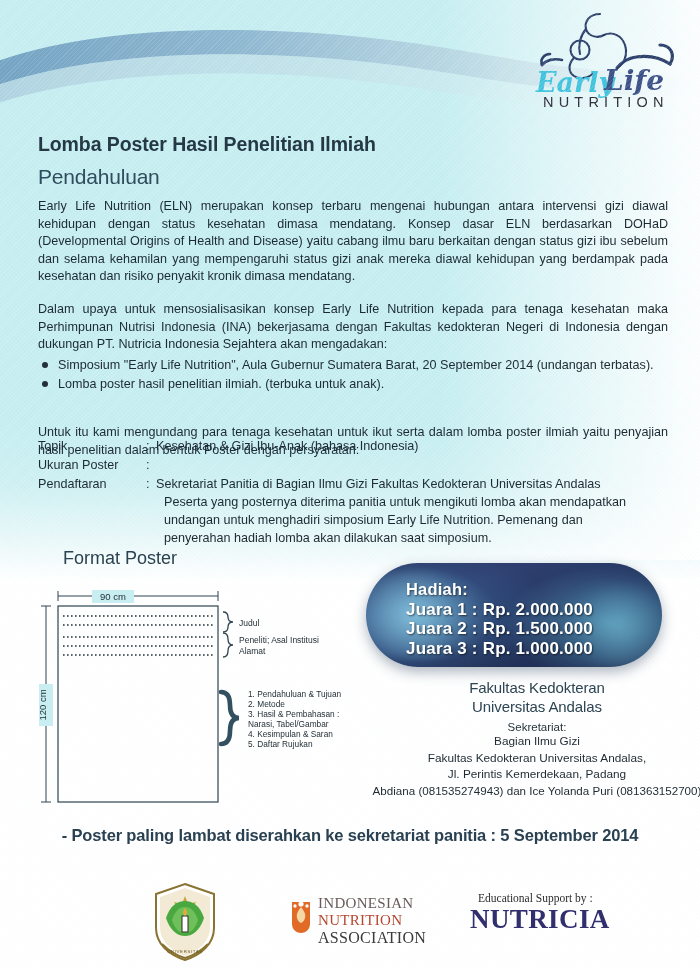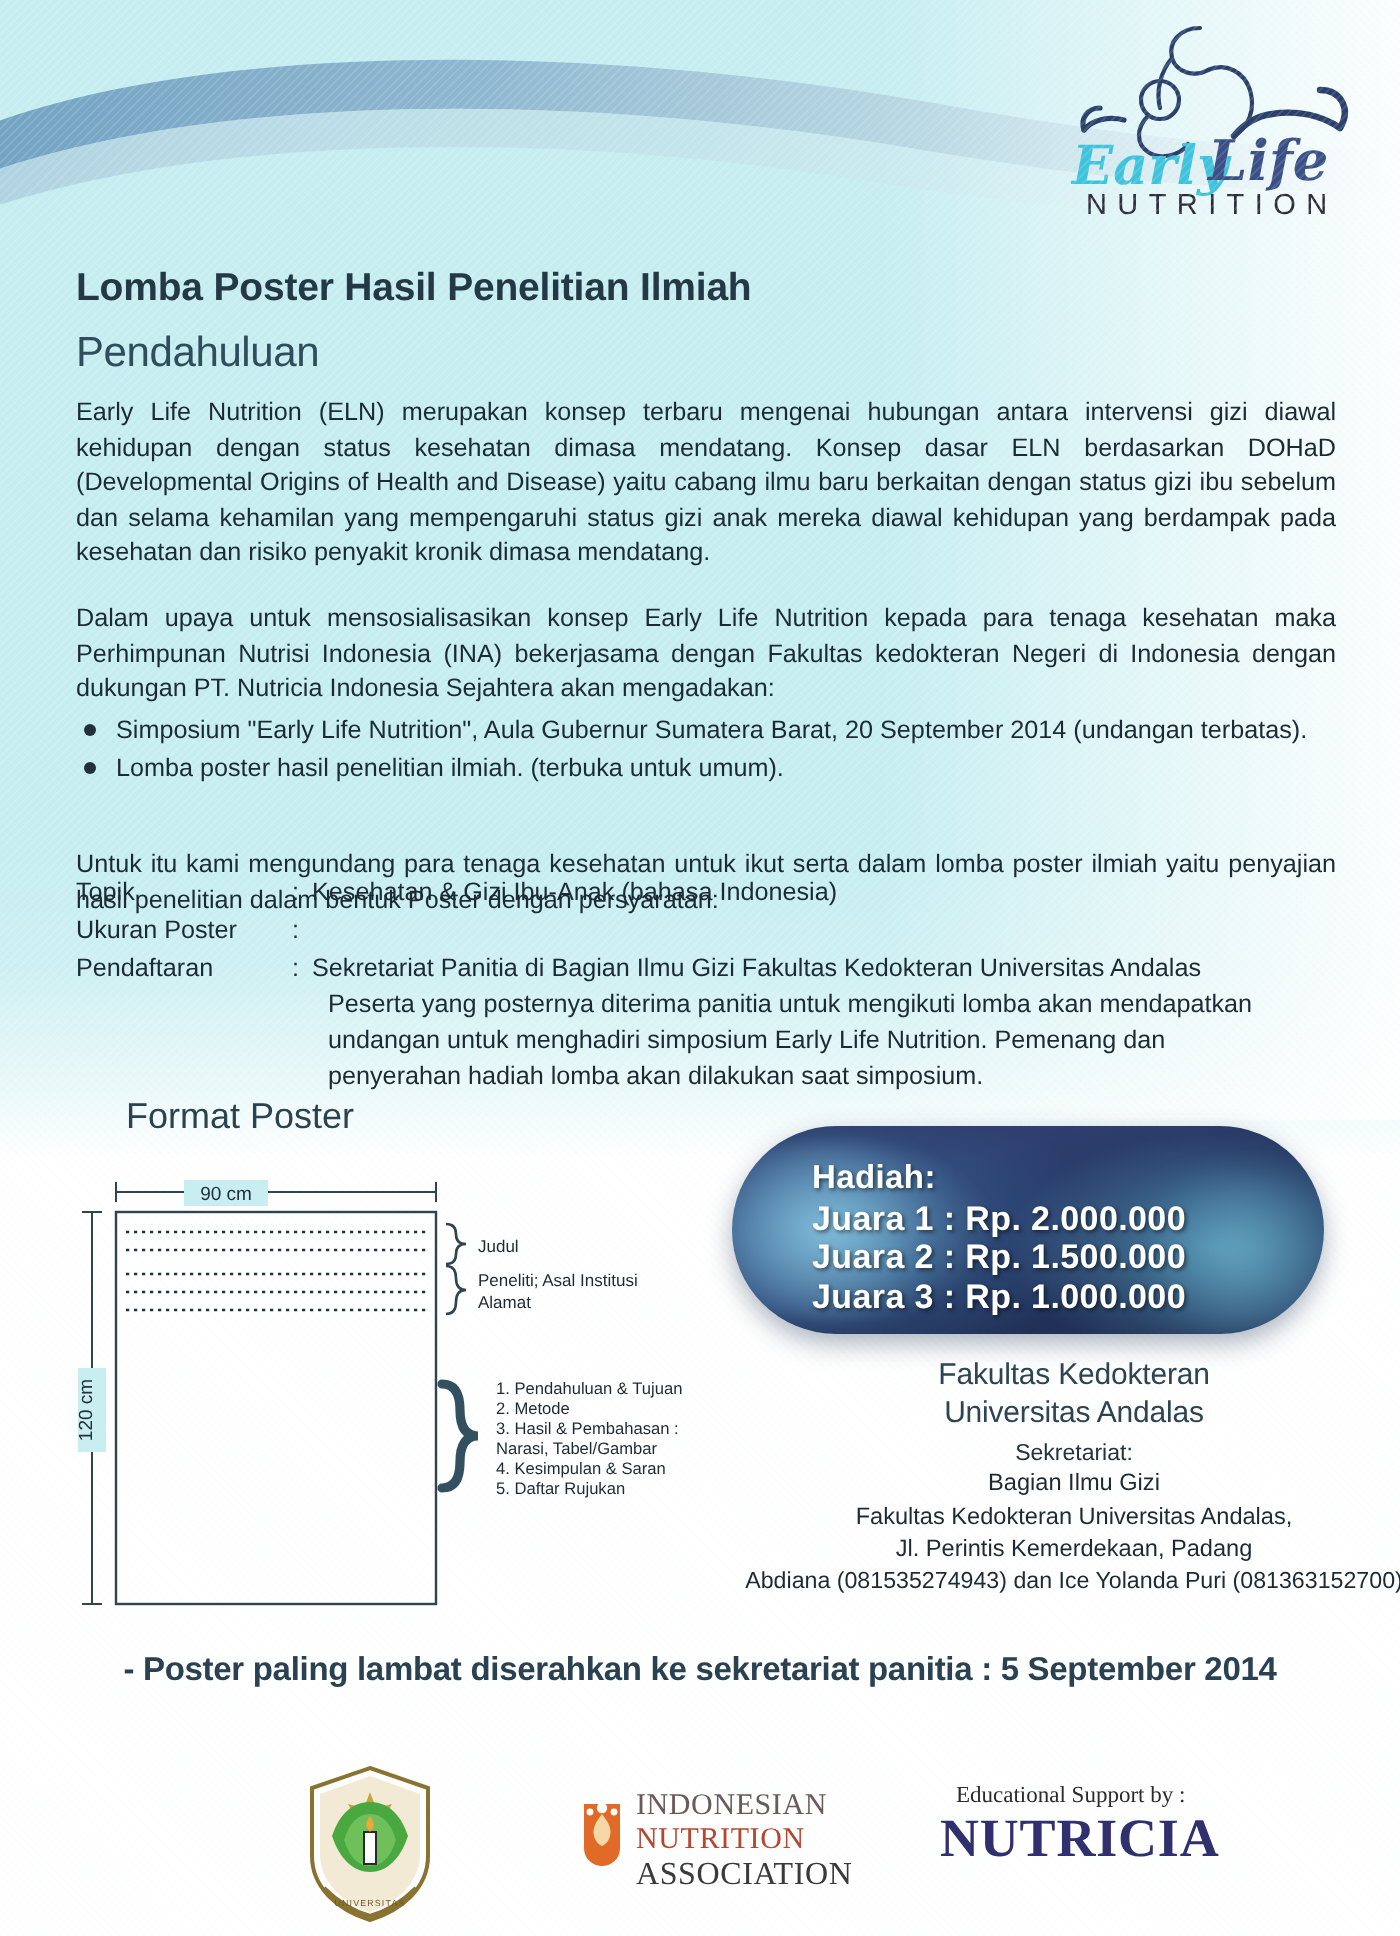--- a/index.html
+++ b/index.html
@@ -320,21 +320,21 @@
     <div class="para" id="para1">Early Life Nutrition (ELN) merupakan konsep terbaru mengenai hubungan antara intervensi gizi diawal kehidupan dengan status kesehatan dimasa mendatang. Konsep dasar ELN berdasarkan DOHaD (Developmental Origins of Health and Disease) yaitu cabang ilmu baru berkaitan dengan status gizi ibu sebelum dan selama kehamilan yang mempengaruhi status gizi anak mereka diawal kehidupan yang berdampak pada kesehatan dan risiko penyakit kronik dimasa mendatang.</div>
     <div class="para" id="para2">Dalam upaya untuk mensosialisasikan konsep Early Life Nutrition kepada para tenaga kesehatan maka Perhimpunan Nutrisi Indonesia (INA) bekerjasama dengan Fakultas kedokteran Negeri di Indonesia dengan dukungan PT. Nutricia Indonesia Sejahtera akan mengadakan:</div>
 
     <ul class="bullets">
       <li>
         <span class="dot"></span>
         <span>Simposium "Early Life Nutrition",  Aula Gubernur Sumatera Barat, 20 September 2014 (undangan terbatas).</span>
       </li>
       <li>
         <span class="dot"></span>
-        <span>Lomba poster hasil penelitian ilmiah. (terbuka untuk umum).</span>
+        <span>Lomba poster hasil penelitian ilmiah. (terbuka untuk anak).</span>
       </li>
     </ul>
 
     <div class="para" id="para3">Untuk itu kami mengundang para tenaga kesehatan untuk ikut serta dalam lomba poster ilmiah yaitu penyajian hasil penelitian dalam bentuk Poster dengan persyaratan:</div>
 
     <div id="details">
       <div class="detail-row">
         <div class="detail-label">Topik</div>
         <div class="detail-colon">:</div>
         <div class="detail-value">Kesehatan &amp; Gizi Ibu-Anak (bahasa Indonesia)</div>

